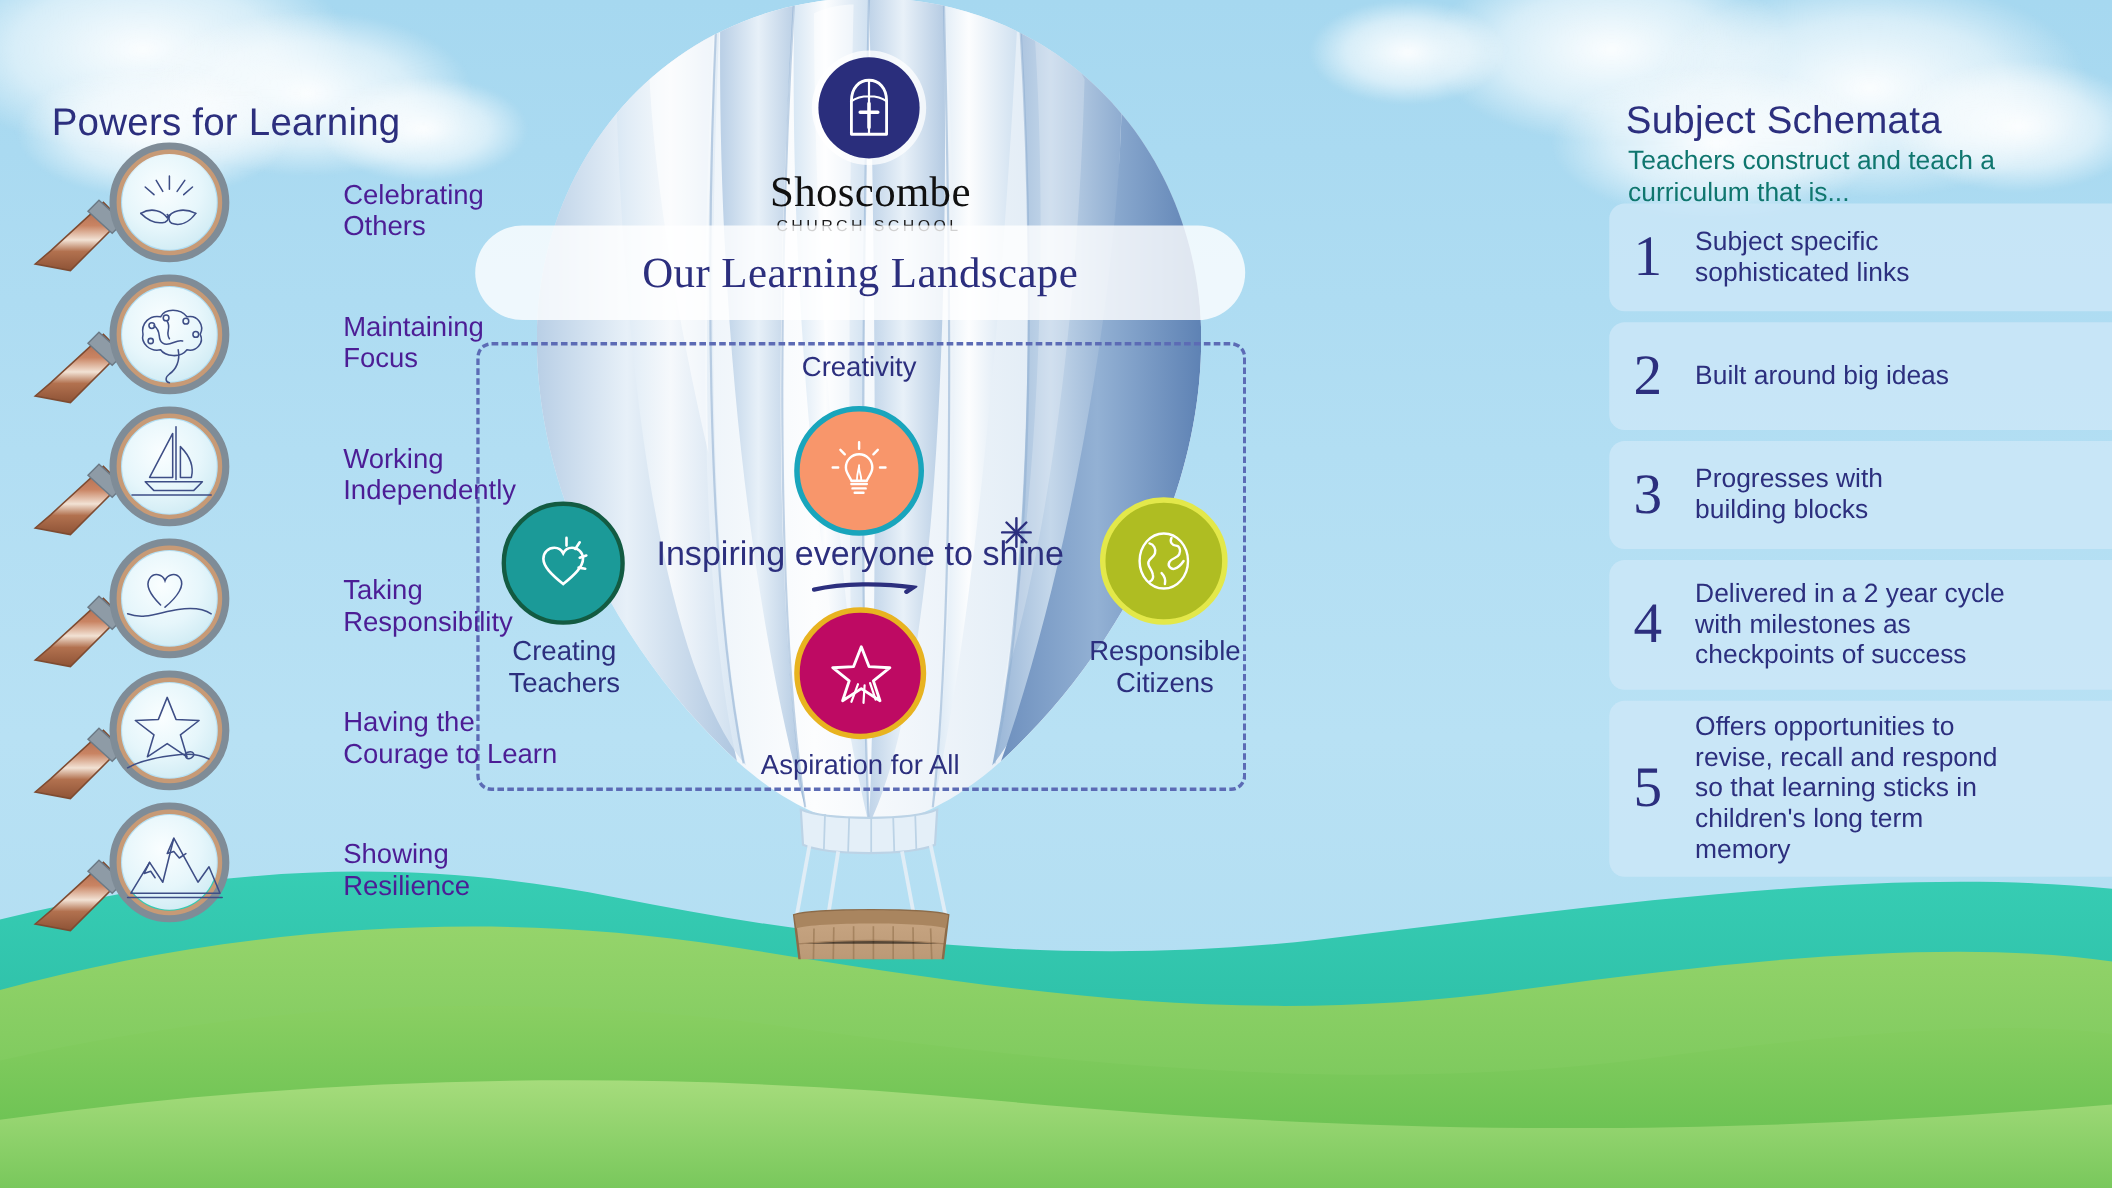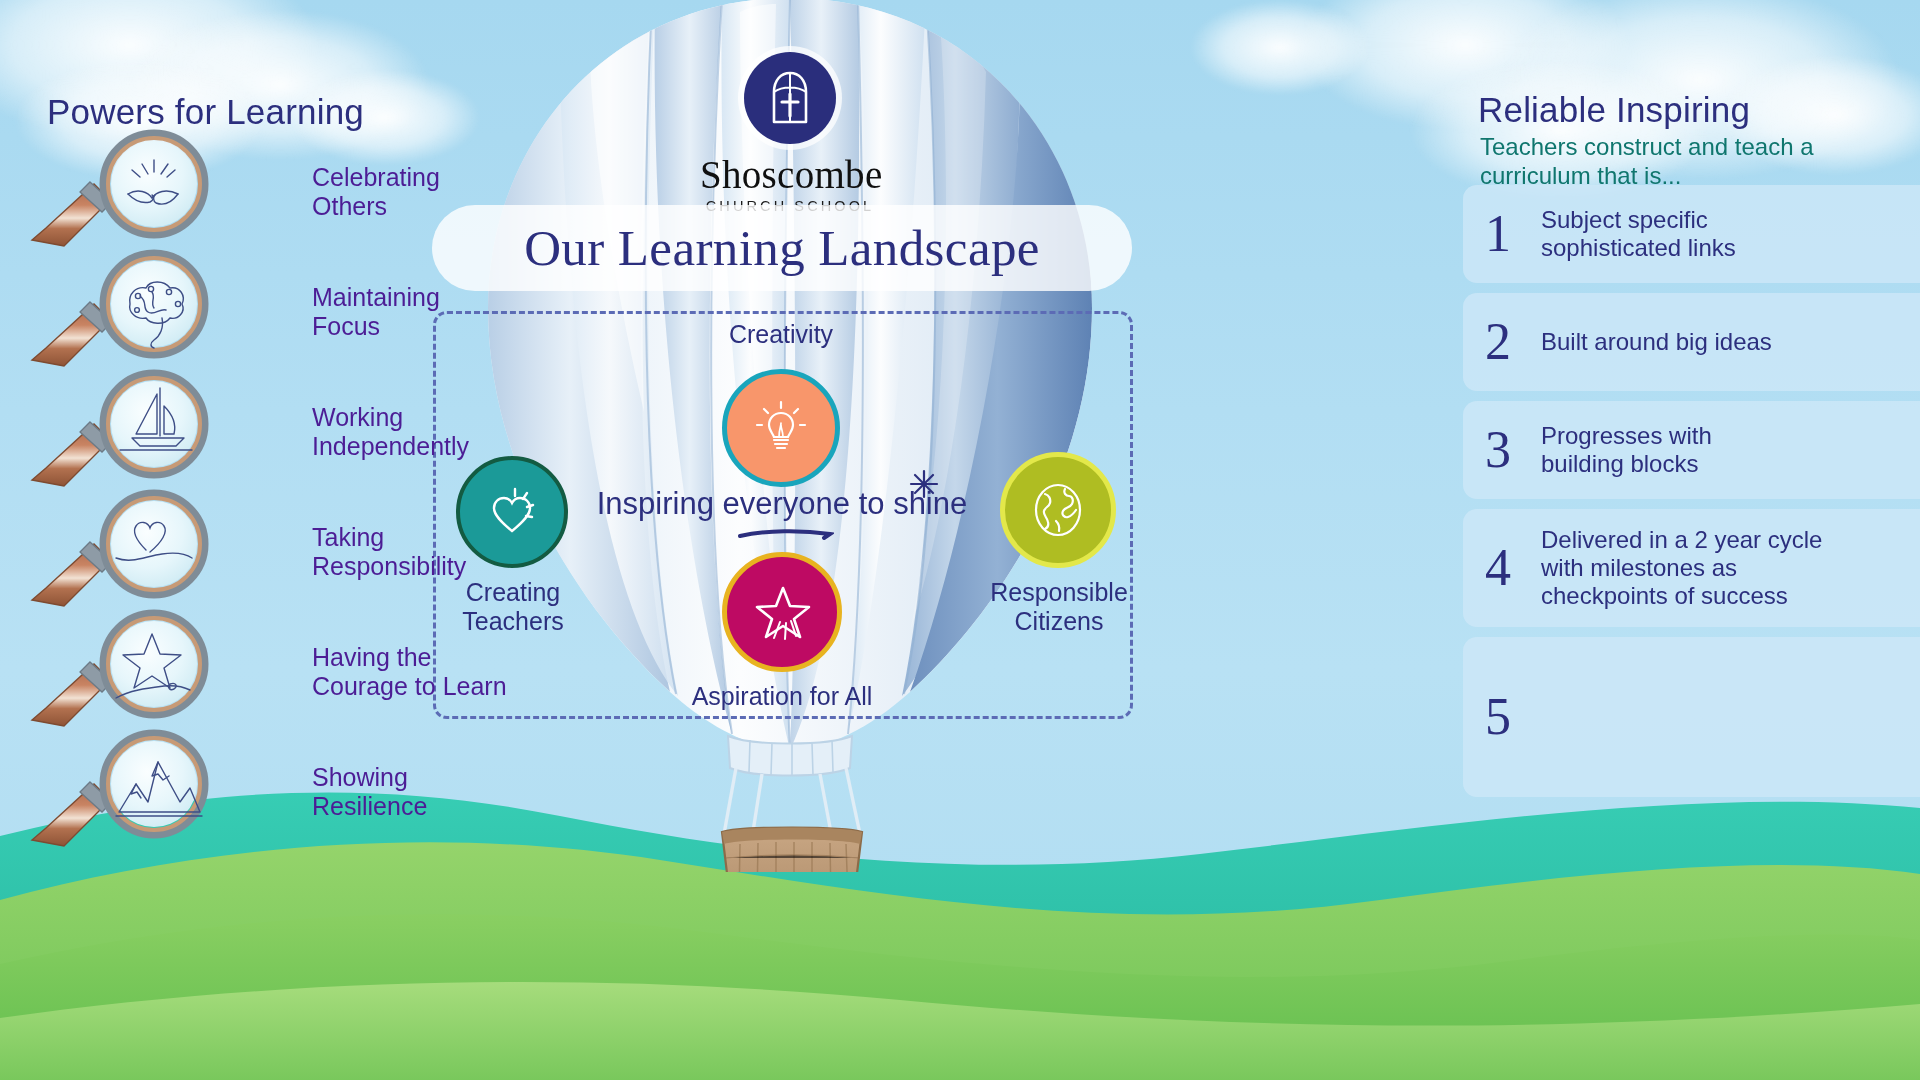--- a/index.html
+++ b/index.html
@@ -48,21 +48,21 @@
     margin:0 auto; position:relative; box-shadow:0 0 0 6px rgba(255,255,255,.72); }
   #logo-circle svg { position:absolute; left:50%; top:50%; transform:translate(-50%,-50%); }
   #logo-name { font-family:"Liberation Serif", serif; font-size:39px; color:#101010;
     margin-top:8px; letter-spacing:.3px; }
   #logo-sub { font-size:14.5px; letter-spacing:3.1px; color:#1b1b1b; margin-top:1px; }
 
   
   #title-banner { position:absolute; left:432px; top:205px; width:700px; height:86px;
     background:rgba(255,255,255,.80); border-radius:43px;
     display:flex; align-items:center; justify-content:center; }
-  #title-banner span { font-family:"Liberation Serif", serif; font-size:51px; color:#2C2F7E;
+  #title-banner span { font-family:"Liberation Serif", serif; font-size:39px; color:#2C2F7E;
     letter-spacing:.4px; }
 
   
   #values-box { position:absolute; left:433px; top:311px; width:700px; height:408px;
     border:3px dashed #5C6BB5; border-radius:14px; }
 
   .vcircle { position:absolute; border-radius:50%;
     display:flex; align-items:center; justify-content:center; }
   .vlabel { position:absolute; font-size:25px; line-height:1.16; color:#2C2F7E;
     text-align:center; white-space:pre-line; }
@@ -452,21 +452,21 @@
             <path d="M92,84 L178,84"></path>
           </g>
         </svg>
       </div>
       <div class="power-label" style="white-space: pre-line;">Showing
 Resilience</div>
     </div>
 
   </div>
 
-  <div class="col-title" id="schemata-title">Reliable Inspiring</div>
+  <div class="col-title" id="schemata-title">Subject Schemata</div>
   <div id="schemata-sub">Teachers construct and teach a curriculum that is...</div>
 
   <div id="schemata-list">
     <div class="sch-card" style="height:98px;">
       <div class="sch-num">1</div>
       <div class="sch-text" style="white-space:pre-line;">Subject specific
 sophisticated links</div>
     </div>
     <div class="sch-card" style="height:98px;">
       <div class="sch-num">2</div>
@@ -478,16 +478,21 @@
 building blocks</div>
     </div>
     <div class="sch-card" style="height:118px;">
       <div class="sch-num">4</div>
       <div class="sch-text" style="white-space:pre-line;">Delivered in a 2 year cycle
 with milestones as
 checkpoints of success</div>
     </div>
     <div class="sch-card" style="height:160px;">
       <div class="sch-num">5</div>
+      <div class="sch-text" style="white-space:pre-line;">Offers opportunities to
+revise, recall and respond
+so that learning sticks in
+children's long term
+memory</div>
     </div>
   </div>
 
 </div>
 
 </body></html>

